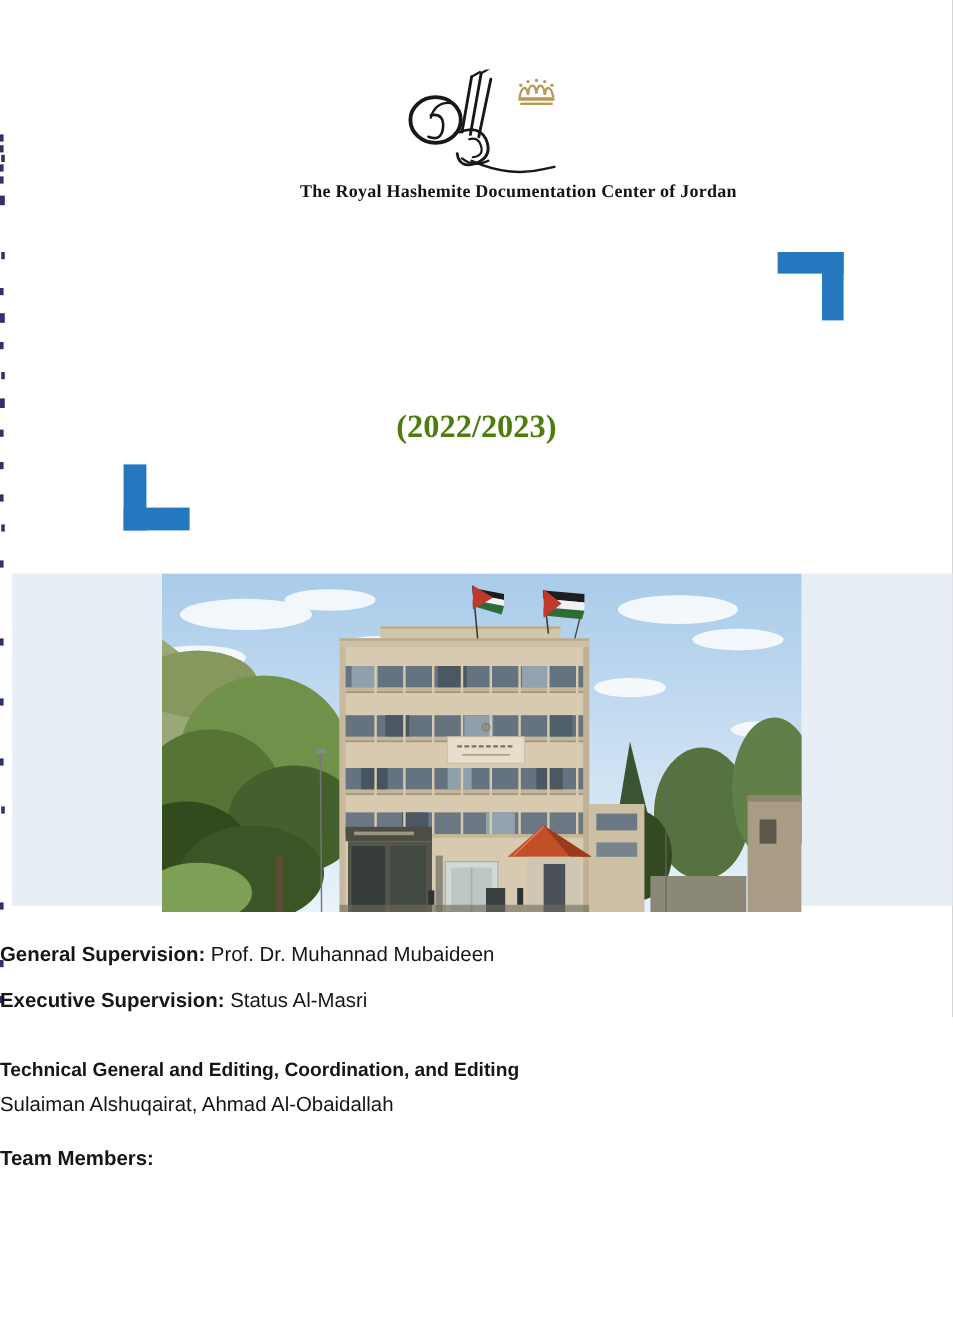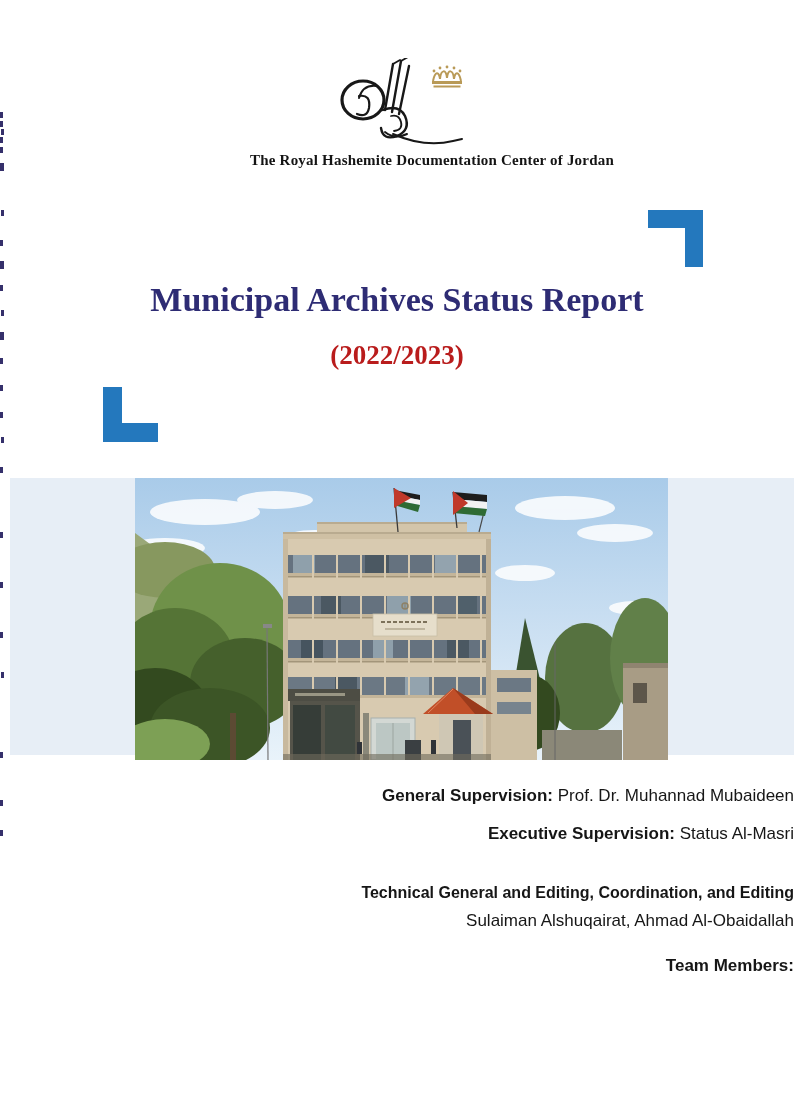--- a/index.html
+++ b/index.html
@@ -48,31 +48,31 @@
   .report-title{
     position:absolute;top:281px;left:0;width:100%;
     text-align:center;
     font-family:"Liberation Serif", serif;
     font-weight:bold;font-size:34px;color:#2e2c74;
   }
   .report-year{
     position:absolute;top:340px;left:0;width:100%;
     text-align:center;
     font-family:"Liberation Serif", serif;
-    font-weight:bold;font-size:27px;color:#b91c1c;
+    font-weight:bold;font-size:27px;color:#4d7c0f;
   }
   .photo-band{
     position:absolute;left:10px;top:478px;width:784px;height:277px;
     background:#e7eef6;
   }
   .building-photo{
     position:absolute;left:135px;top:478px;width:533px;height:282px;
   }
   .credit{
-    position:absolute;left:0;width:100%;text-align:right;
+    position:absolute;left:0;width:100%;text-align:left;
     color:#161616;font-size:17px;
   }
   .credit b{font-weight:bold;}
   .c1{top:786px;}
   .c2{top:824px;}
   .c3{top:884px;font-weight:bold;font-size:16px;}
   .c4{top:911px;}
   .c5{top:956px;font-weight:bold;}
   .c6{top:982px;}
 </style>
@@ -108,21 +108,20 @@
         <rect x="1" y="17" width="30" height="3" fill="#b99a57"></rect>
         <rect x="2.5" y="21.5" width="27" height="2" fill="#b99a57"></rect>
       </g>
     </svg>
   </div>
 
   <div class="org-name">The Royal Hashemite Documentation Center of Jordan</div>
 
   <div class="bracket-tr"></div>
 
-  <h1 class="report-title" style="margin:0">Municipal Archives Status Report</h1>
   <div class="report-year">(2022/2023)</div>
 
   <div class="bracket-bl"></div>
 
   <div class="photo-band"></div>
 
   <div class="building-photo">
     <svg width="533" height="282" viewBox="0 0 533 282">
       <defs>
         <linearGradient id="sky" x1="0" y1="0" x2="0" y2="1">

